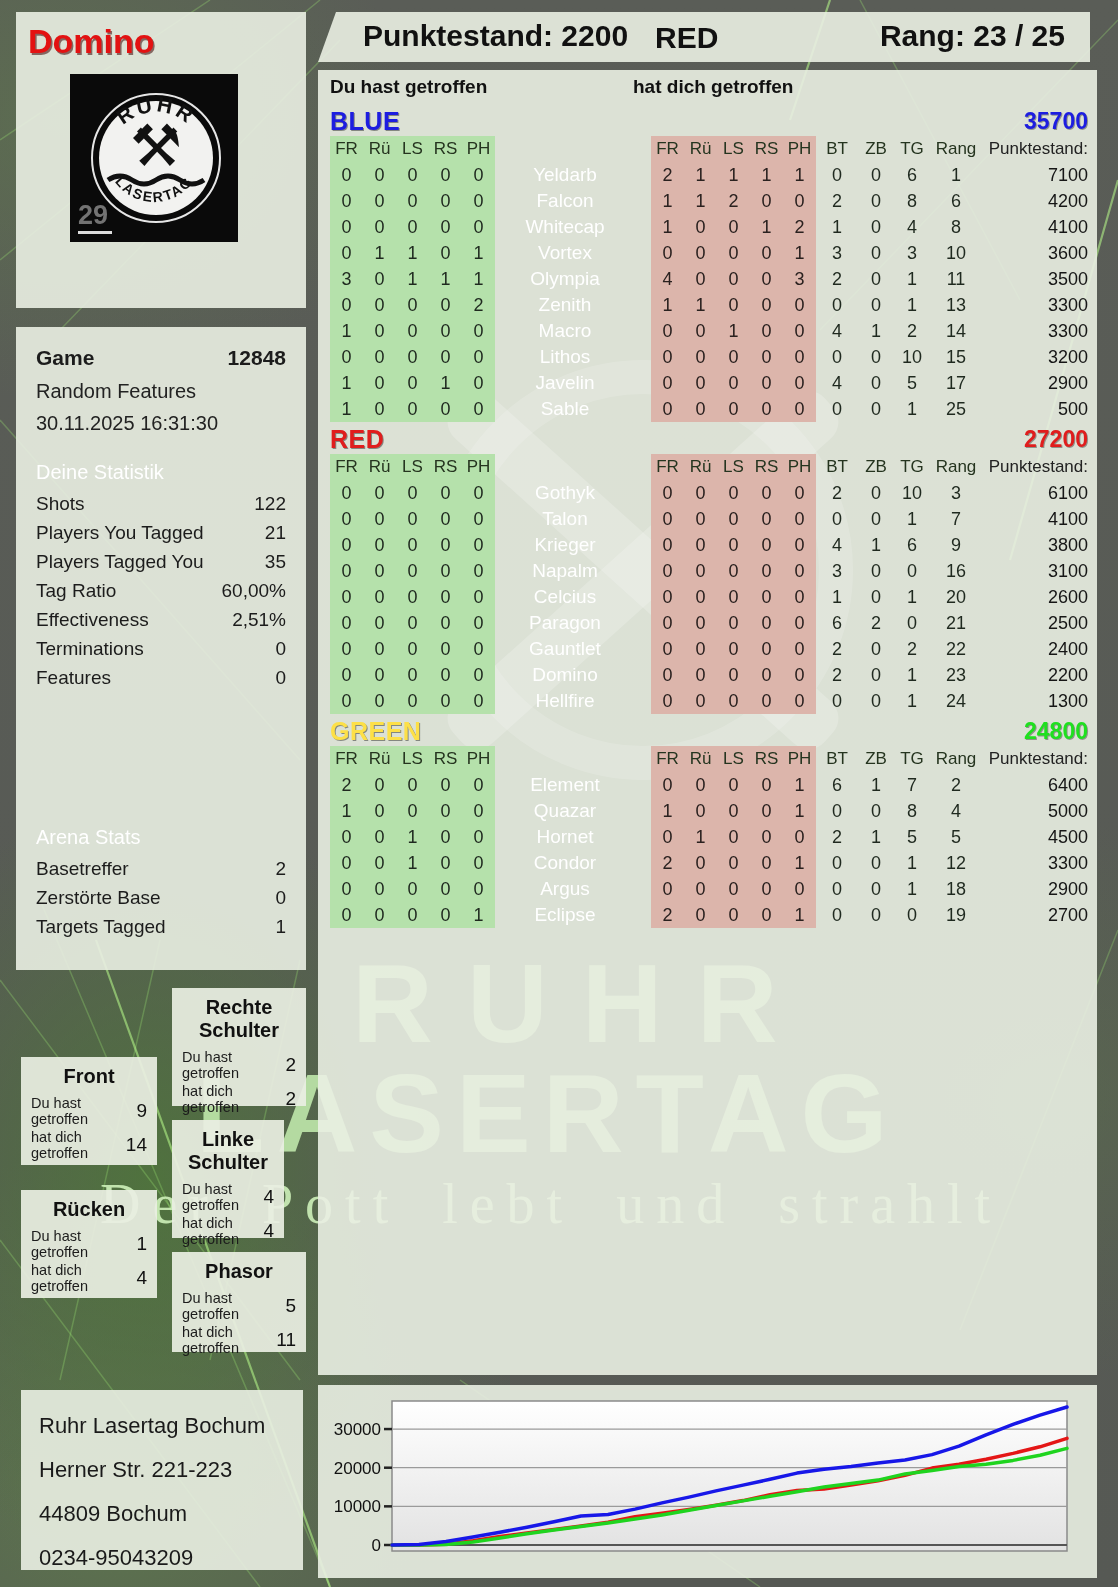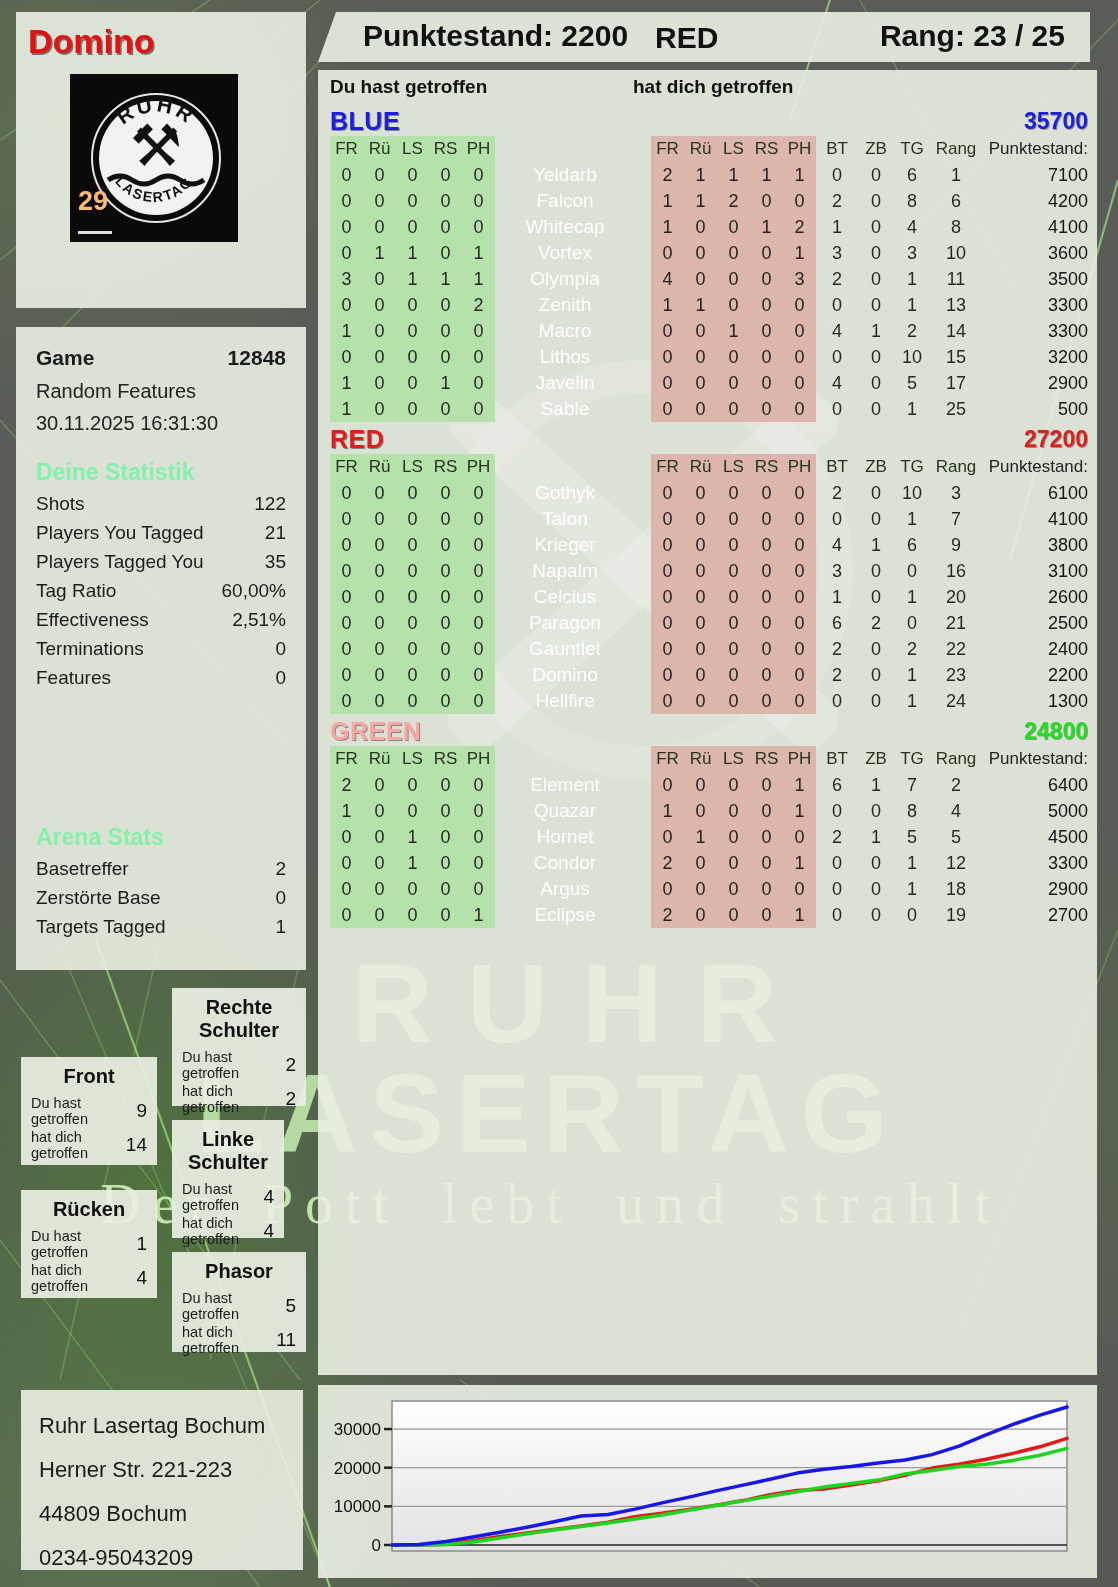--- a/index.html
+++ b/index.html
@@ -36,31 +36,31 @@
      font-weight:bold;font-size:30px;color:#111;}
   #hdr-punkte{position:absolute;left:45px;top:7px;}
   #hdr-team{position:absolute;left:337px;top:9px;}
   #hdr-rang{position:absolute;right:25px;top:7px;}
 
   
   #player-panel{left:16px;top:12px;width:290px;height:296px;}
   #player-name{position:absolute;left:12px;top:10px;font-size:34px;font-weight:bold;
      color:#e31212;text-shadow:1.5px 1.5px 0 rgba(60,0,0,.55);}
   #logo-box{position:absolute;left:54px;top:62px;width:168px;height:168px;background:#0a0a0a;}
-  #logo-number{position:absolute;left:8px;bottom:8px;color:#fdba74;font-weight:bold;
-     font-size:27px;border-bottom:3px solid #ddd;padding:0 4px 16px 0;line-height:1;}
+  #logo-number{position:absolute;left:8px;bottom:8px;color:#737373;font-weight:bold;
+     font-size:27px;border-bottom:3px solid #ddd;padding:0 4px 2px 0;line-height:1;}
 
   
   #stats-panel{left:16px;top:327px;width:290px;height:643px;padding:14px 20px;}
   .kv{display:flex;justify-content:space-between;font-size:19px;color:#1c1c1c;height:29px;align-items:center;}
   .kv .lab{white-space:nowrap;}
   .bold{font-weight:bold;}
   #game-title-row{font-size:21px;height:34px;}
   .sub-line{font-size:20px;color:#222;height:32px;display:flex;align-items:center;}
-  .sec-title{font-weight:bold;font-size:23px;color:#86efac;height:34px;display:flex;align-items:center;}
+  .sec-title{font-weight:normal;font-size:20px;color:#ffffff;height:34px;display:flex;align-items:center;}
   #deine-statistik-title{margin-top:16px;}
   #arena-title{margin-top:128px;}
 
   
   .hitbox{position:absolute;background:rgba(234,239,227,.92);z-index:2;padding:8px 10px;}
   .hitbox .hb-title{font-weight:bold;font-size:20px;color:#111;text-align:center;margin-bottom:6px;}
   .hb-row{display:flex;justify-content:space-between;align-items:center;height:34px;}
   .hb-row .hb-lab{font-size:14.5px;color:#1c1c1c;}
   .hb-row .hb-val{font-size:19px;color:#111;}
   #hb-rechte{left:172px;top:988px;width:134px;height:118px;}
@@ -703,21 +703,21 @@
               <div class="p">0</div>
               <div>0</div>
               <div>0</div>
               <div>1</div>
               <div>24</div>
               <div class="c-pts">1300</div>
             </div>
           </div>
           <div class="team-section">
             <div class="team-label-row">
-              <span class="team-name" style="color: #fca5a5; text-shadow: rgba(0, 0, 0, 0.4) 1px 1px 0px;">GREEN</span>
+              <span class="team-name" style="color: #fde047; text-shadow: rgba(0, 0, 0, 0.4) 1px 1px 0px;">GREEN</span>
               <span class="team-total" style="color: rgb(31, 224, 31); text-shadow: rgba(0, 0, 0, 0.35) 1px 1px 0px;">24800</span>
             </div>
             <div class="trow">
               <div class="g hdr">FR</div>
               <div class="g hdr">Rü</div>
               <div class="g hdr">LS</div>
               <div class="g hdr">RS</div>
               <div class="g hdr">PH</div>
               <div class="c-name hdr"></div>
               <div></div>

